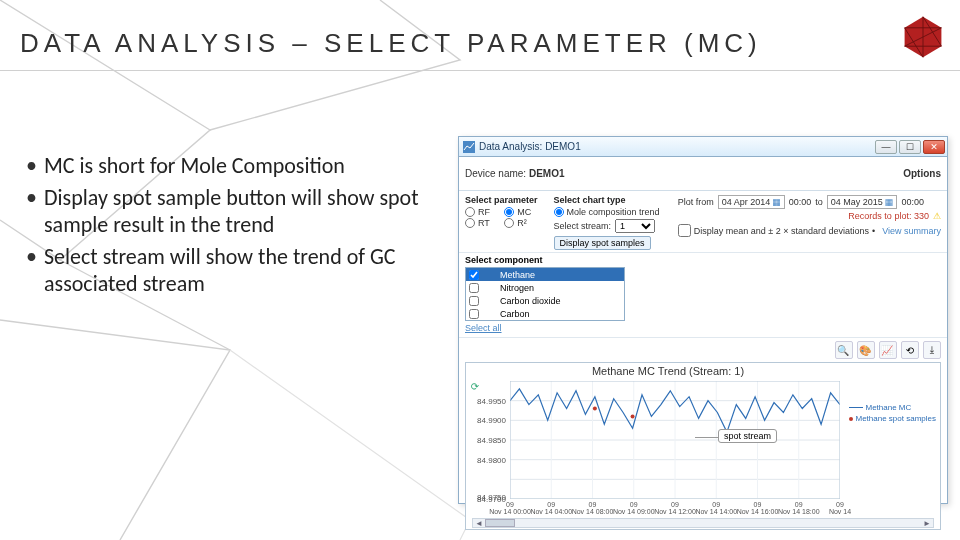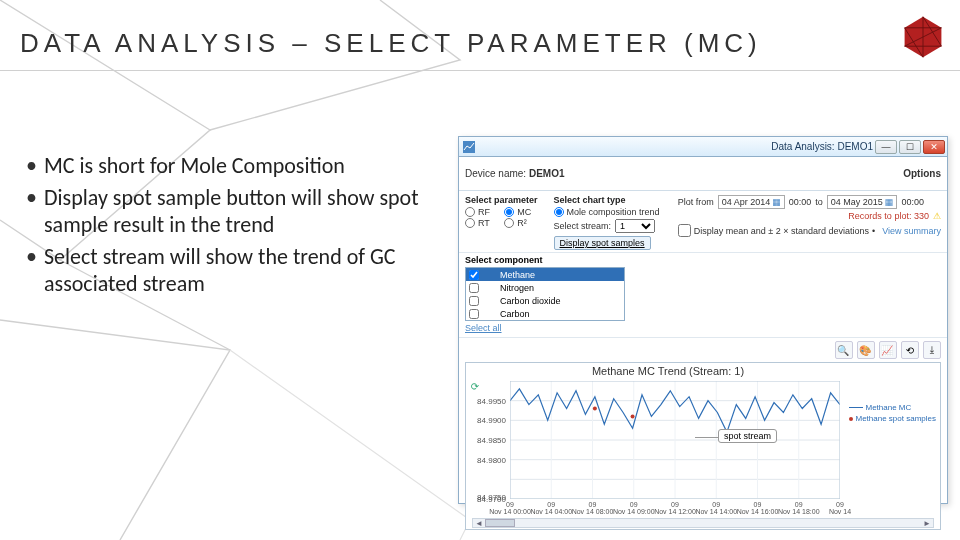--- a/index.html
+++ b/index.html
@@ -18,38 +18,38 @@
 
   
   .bullets { position: absolute; left: 26px; top: 152px; width: 420px; font-size: 22px; color: #222; z-index: 2; line-height: 1.25; }
   .bullets li { list-style: none; position: relative; padding-left: 18px; margin-bottom: 4px; }
   .bullets li::before { content: "•"; position: absolute; left: 0; top: 0; color: #333; }
 
   
   .app { position: absolute; right: 12px; top: 136px; width: 490px; height: 368px; border: 1px solid #8faec9; background: #fff; box-shadow: 2px 2px 6px rgba(0,0,0,0.15); font-family: "Segoe UI", Tahoma, sans-serif; font-size: 10px; z-index: 2; }
   .titlebar { height: 20px; background: linear-gradient(#f6fbff,#d9ecfb); border-bottom: 1px solid #8faec9; display: flex; align-items: center; }
   .titlebar .appicon { width: 12px; height: 12px; margin: 0 4px; }
-  .titlebar .ttitle { flex: 1; text-align: right; color: #1a3a5c; font-size: 10px; }
+  .titlebar .ttitle { flex: 1; text-align: left; color: #1a3a5c; font-size: 10px; }
   .winbtns { display: flex; margin-right: 2px; }
   .winbtn { width: 22px; height: 14px; margin-left: 2px; display: flex; align-items: center; justify-content: center; font-size: 9px; color: #333; border: 1px solid #9aa; border-radius: 2px; background: linear-gradient(#f4f7fa,#dfe6ec); }
   .winbtn.close { background: linear-gradient(#f08c7a,#d6432c); color: #fff; border-color: #a73e2a; }
 
   .subbar { height: 34px; border-bottom: 1px solid #d0dde8; display: flex; align-items: center; padding: 0 6px; color: #333; }
   .subbar .devname { font-size: 10px; }
   .subbar .opts { margin-left: auto; font-weight: bold; font-size: 10px; }
 
   .ctrlrow { display: flex; padding: 4px 6px 2px 6px; gap: 16px; border-bottom: 1px solid #e0e8ef; font-size: 9px; color: #333; }
   .col { display: flex; flex-direction: column; }
   .col .heading { font-weight: bold; margin-bottom: 2px; color: #222; }
   .radiogrid { display: grid; grid-template-columns: auto auto; gap: 1px 8px; }
   .radio, .check { display: flex; align-items: center; gap: 3px; white-space: nowrap; }
   .radio input, .check input { width: 10px; height: 10px; }
   .selstream { display: flex; align-items: center; gap: 4px; margin-top: 2px; }
   .selstream select { font-size: 9px; height: 14px; width: 40px; }
-  .btn-spot { margin-top: 3px; padding: 1px 5px; font-size: 9px; border: 1px solid #8faec9; background: #eaf3fb; border-radius: 2px; align-self: flex-start; cursor: pointer; text-decoration: underline; }
+  .btn-spot { margin-top: 3px; padding: 1px 5px; font-size: 9px; border: 1px solid #8faec9; background: #eaf3fb; border-radius: 2px; align-self: flex-start; cursor: pointer; }
 
   .col-right { margin-left: auto; font-size: 9px; color: #333; }
   .plotfrom { display: flex; align-items: center; gap: 4px; }
   .datebox { border: 1px solid #aaa; padding: 0 3px; background: #fff; height: 14px; display: inline-flex; align-items: center; gap: 2px; }
   .datebox .cal { color: #4a88c6; font-size: 9px; }
   .records { color: #c0392b; text-align: right; margin-top: 2px; position: relative; }
   .records::after { content: "⚠"; color: #f1c40f; margin-left: 4px; }
   .chk-disp { margin-top: 3px; display: flex; align-items: center; gap: 3px; }
   .viewsum { color: #4a88c6; margin-left: 4px; cursor: pointer; }
 

